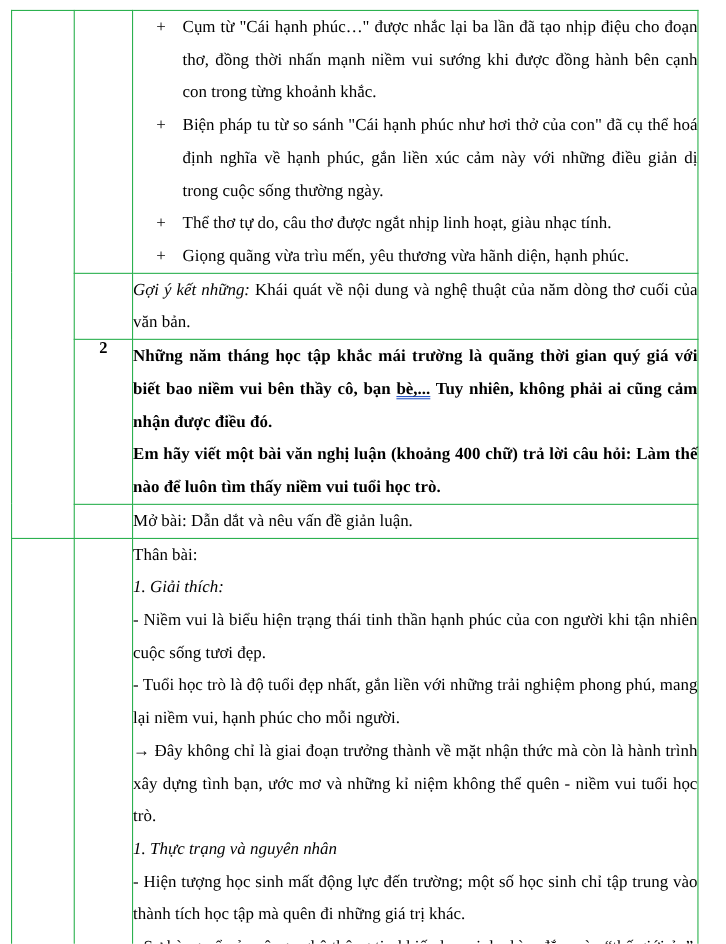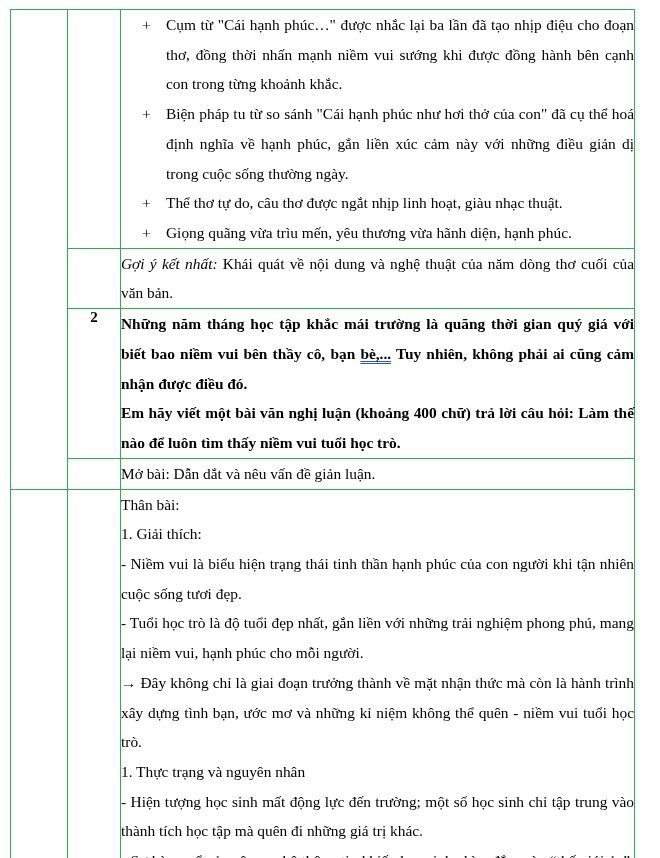--- a/index.html
+++ b/index.html
@@ -59,21 +59,21 @@
     font-size: 15.4px;
     line-height: 1.93;
     margin: 0;
     text-align: justify;
     text-justify: inter-word;
     hyphens: none;
   }
   .p.last-nojust { text-align: left; }
 
   .p-bold { font-weight: bold; }
-  .p-ital { }
+  .p-ital { font-style: italic; }
 
   .lead-ital { font-style: italic; }
 
   
   .bullet {
     position: relative;
     padding-left: 45px;
     font-size: 15.4px;
     line-height: 1.93;
     margin: 0;
@@ -117,35 +117,35 @@
             <span>Cụm từ "Cái hạnh phúc…" được nhắc lại ba lần đã tạo nhịp điệu cho đoạn thơ, đồng thời nhấn mạnh niềm vui sướng khi được đồng hành bên cạnh con trong từng khoảnh khắc.</span>
           </p>
 
           <p class="bullet">
             <span class="plus">+</span>
             <span>Biện pháp tu từ so sánh "Cái hạnh phúc như hơi thở của con" đã cụ thể hoá định nghĩa về hạnh phúc, gắn liền xúc cảm này với những điều giản dị trong cuộc sống thường ngày.</span>
           </p>
 
           <p class="bullet nojust">
             <span class="plus">+</span>
-            <span>Thể thơ tự do, câu thơ được ngắt nhịp linh hoạt, giàu nhạc thuật.</span>
+            <span>Thể thơ tự do, câu thơ được ngắt nhịp linh hoạt, giàu nhạc tính.</span>
           </p>
 
           <p class="bullet nojust">
             <span class="plus">+</span>
             <span>Giọng quãng vừa trìu mến, yêu thương vừa hãnh diện, hạnh phúc.</span>
           </p>
 
         </td>
       </tr>
 
       <tr>
         <td class="cell-idx"></td>
         <td class="cell-body">
-          <p class="p"><span class="lead-ital">Gợi ý kết nhất:</span><span> Khái quát về nội dung và nghệ thuật của năm dòng thơ cuối của văn bản.</span></p>
+          <p class="p"><span class="lead-ital">Gợi ý kết những:</span><span> Khái quát về nội dung và nghệ thuật của năm dòng thơ cuối của văn bản.</span></p>
         </td>
       </tr>
 
       <tr>
         <td class="cell-idx">2</td>
         <td class="cell-body">
           <p class="p p-bold"><span>Những năm tháng học tập khắc mái trường là quãng thời gian quý giá với biết bao niềm vui bên thầy cô, bạn </span><span class="grammar-wrap">bè,...</span><span> Tuy nhiên, không phải ai cũng cảm nhận được điều đó.</span></p>
           <p class="p p-bold">Em hãy viết một bài văn nghị luận (khoảng 400 chữ) trả lời câu hỏi: Làm thế nào để luôn tìm thấy niềm vui tuổi học trò.</p>
         </td>
       </tr>

